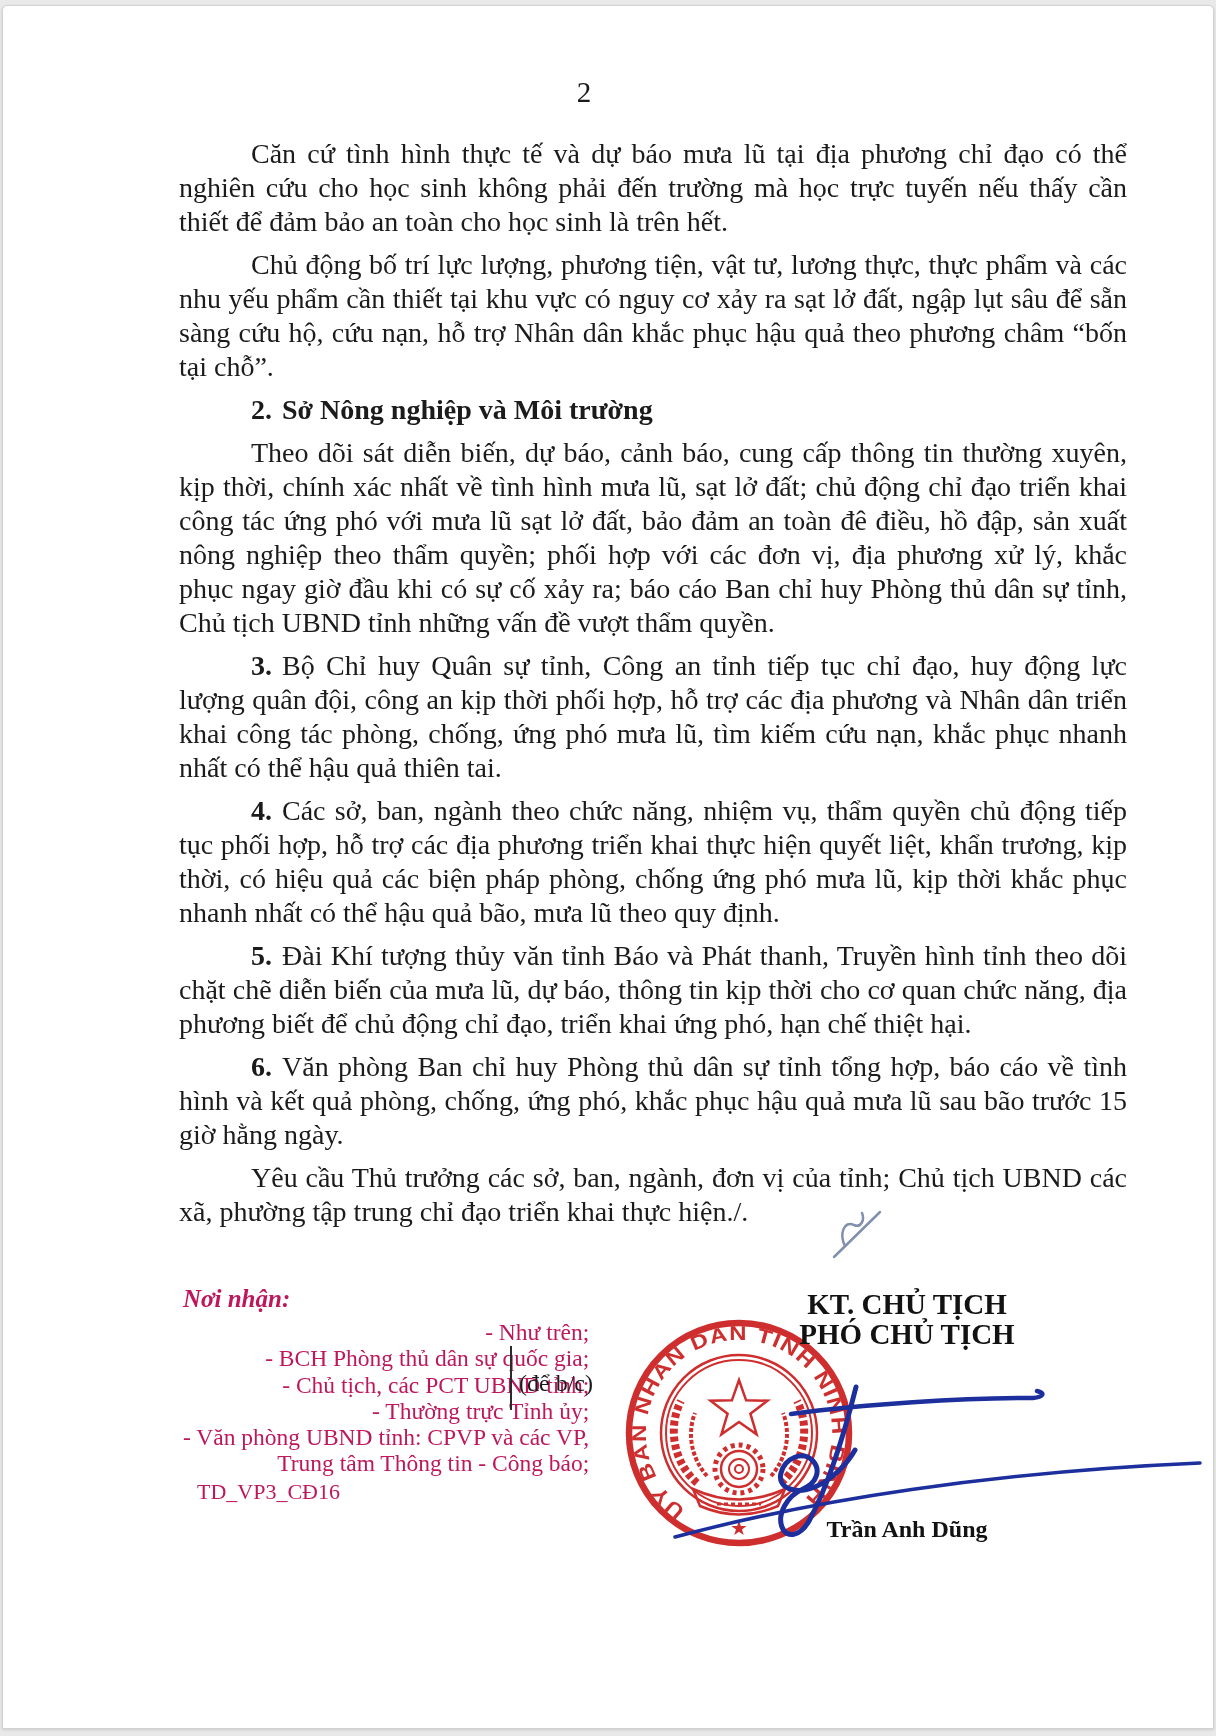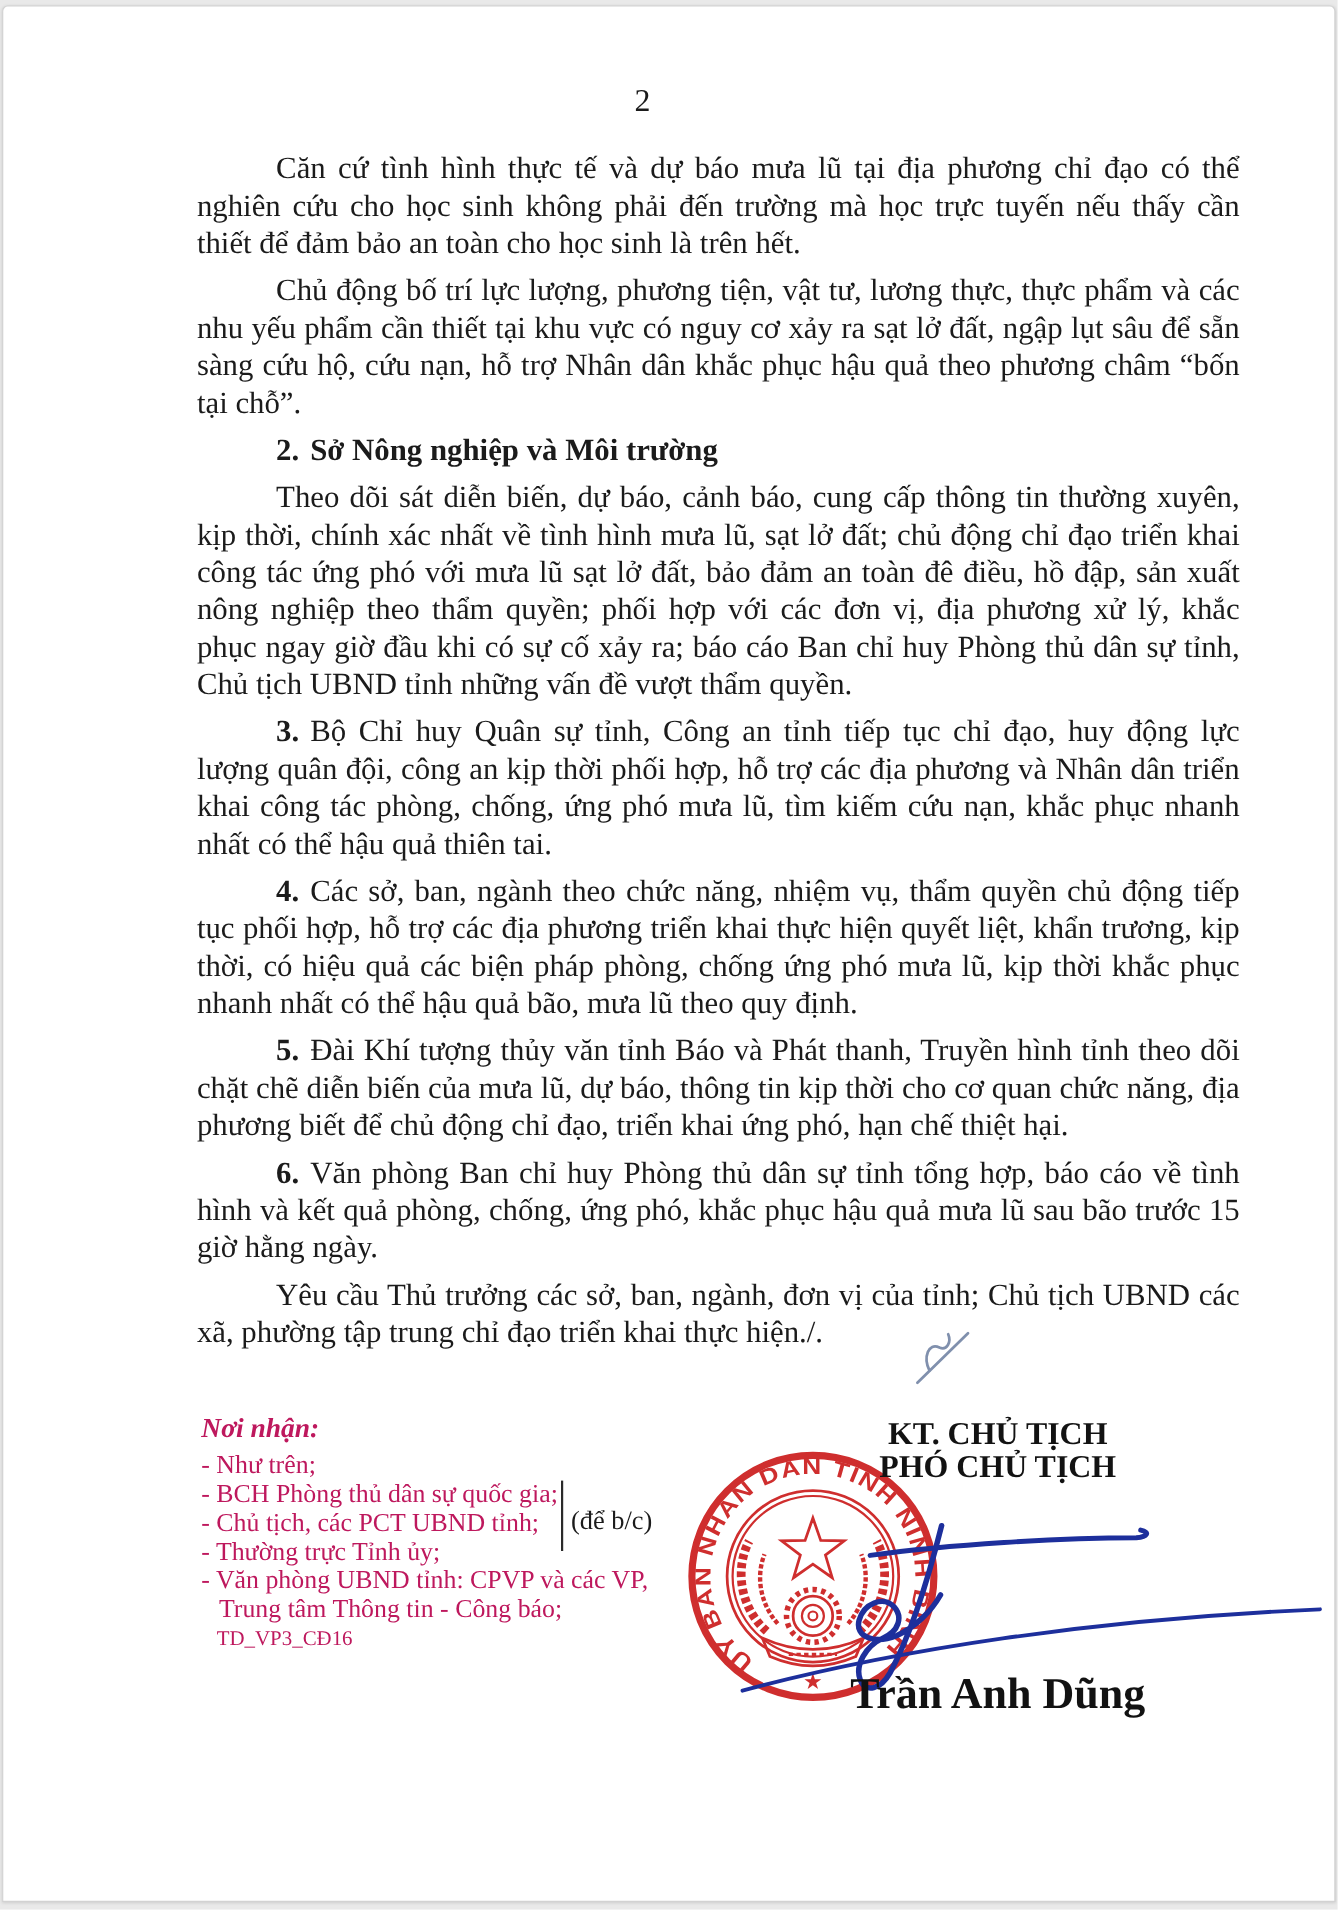--- a/index.html
+++ b/index.html
@@ -26,37 +26,37 @@
     font-size:28px;line-height:34px;color:#1b1b1b;
     text-align:justify;
   }
   .para{margin:0 0 9px 0;text-indent:72px;}
   .para-heading{font-weight:bold;}
   .p-num{font-weight:bold;}
   .p-num:not(:empty){padding-right:10px;}
   
   .recipients{position:absolute;left:180px;top:1279px;color:#be185d;}
   .recipients-title{font-size:25px;font-weight:bold;font-style:italic;margin-bottom:6px;}
-  .recipient-list{font-size:23.5px;line-height:26.3px;}
+  .recipient-list{font-size:23.5px;line-height:26.3px;text-align:right;}
   .recipient-list div.indent{padding-left:16px;}
-  .doc-code{font-size:19px;padding-left:14px;margin-top:2px;}
+  .doc-code{font-size:22px;padding-left:14px;margin-top:2px;}
   .bc-bracket{
     position:absolute;left:507px;top:1340px;height:64px;width:0;
     border-left:2px solid #2a2a2a;
   }
   .bc-note{position:absolute;left:516px;top:1364px;font-size:24px;color:#1b1b1b;}
   
   .sig-titles{
     position:absolute;left:758px;top:1283px;width:292px;
     text-align:center;font-size:29px;line-height:30px;font-weight:bold;color:#121212;
     z-index:2;
   }
   .sig-name{
     position:absolute;left:748px;top:1510px;width:312px;
-    text-align:center;font-size:40px;font-weight:bold;color:#121212;
+    text-align:center;font-size:24px;font-weight:bold;color:#121212;
     z-index:4;
   }
   .stamp-svg{position:absolute;left:616px;top:1307px;width:240px;height:240px;z-index:1;}
   .ink-svg{position:absolute;left:0;top:0;width:1216px;height:1736px;z-index:3;pointer-events:none;}
   .stamp-ring-text{font-family:"Liberation Sans",sans-serif;font-weight:bold;font-size:20px;letter-spacing:1px;}
   .stamp-star-bottom{font-family:"DejaVu Sans",sans-serif;font-size:20px;}
 </style>
 </head>
 <body>
 

